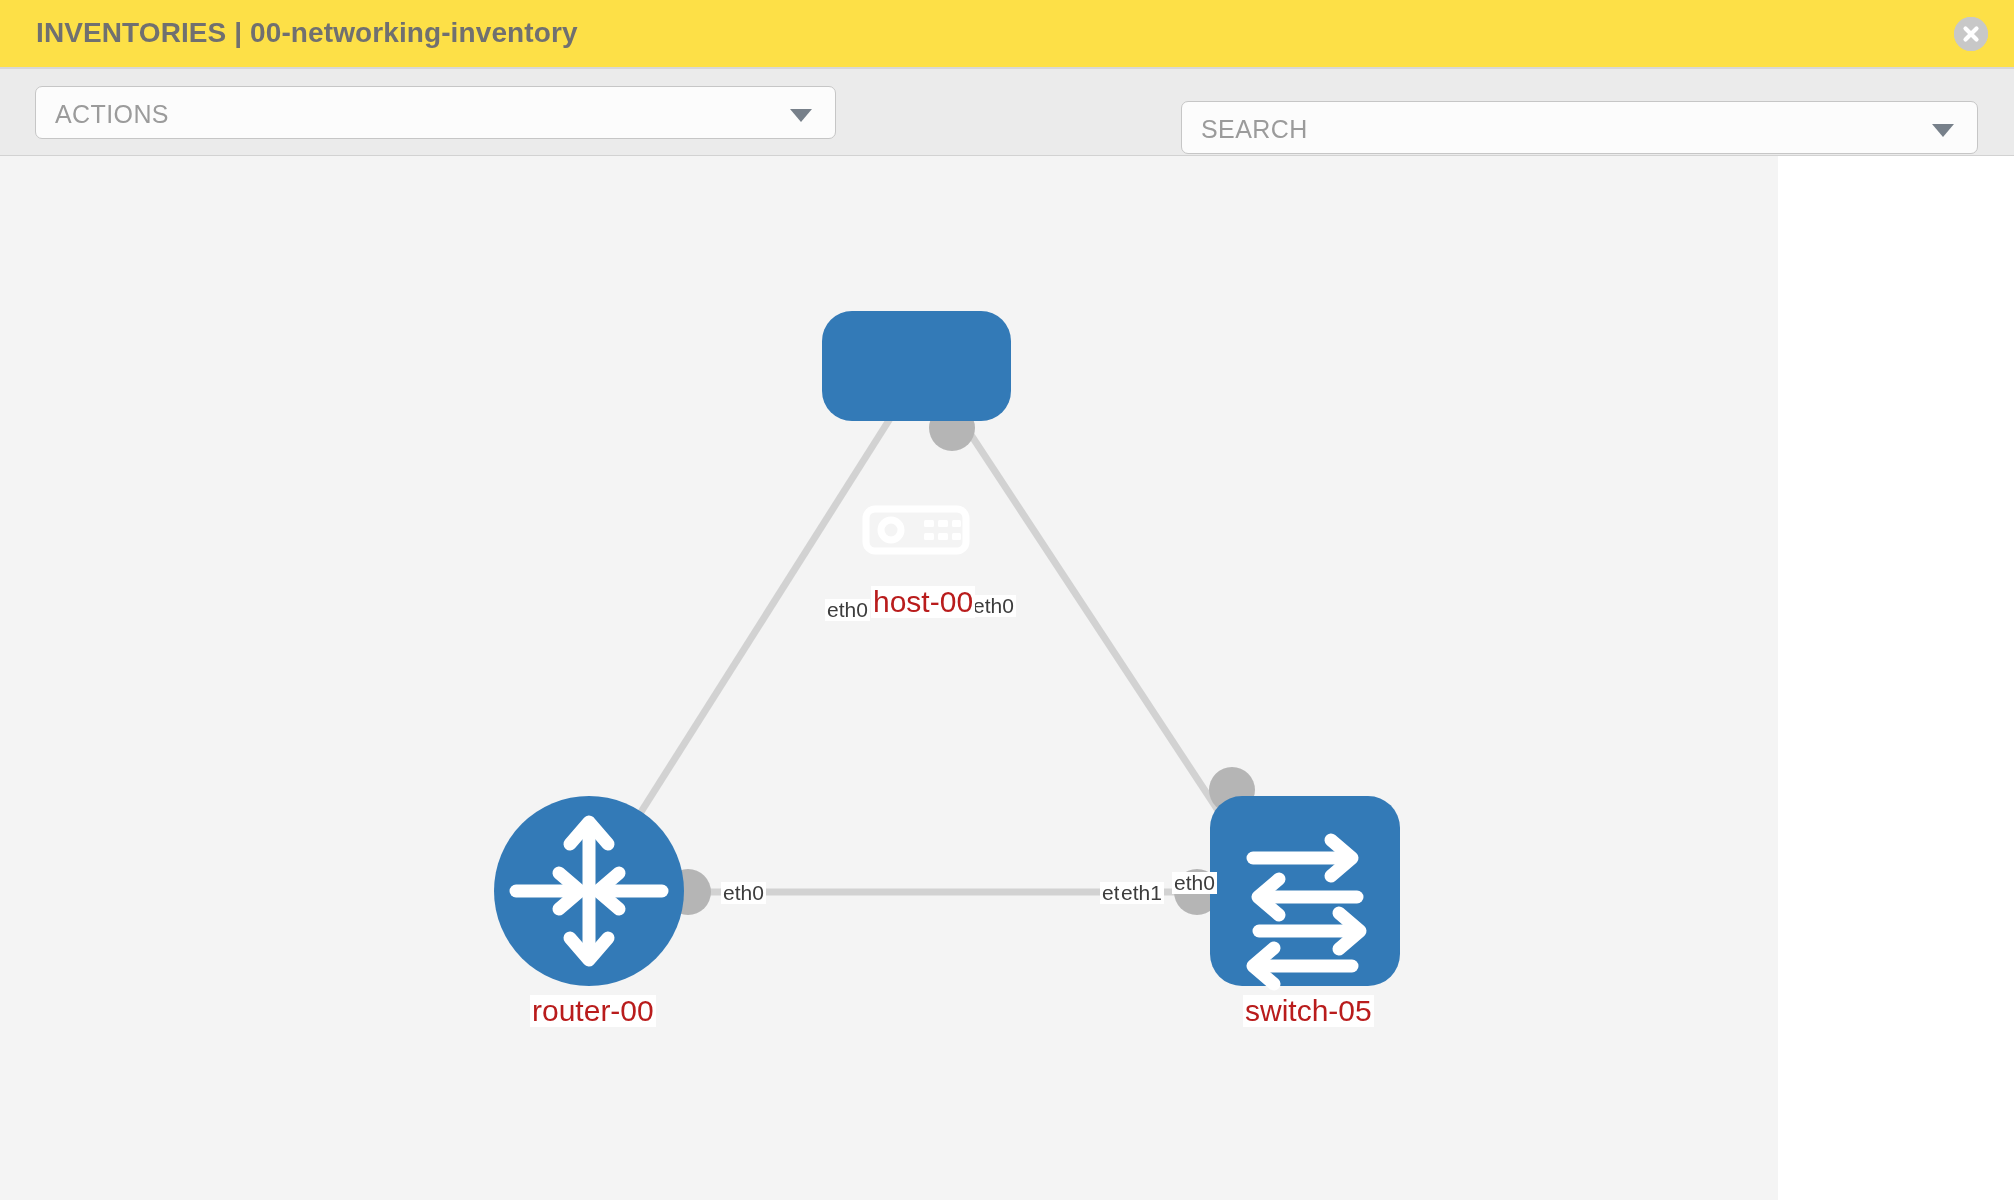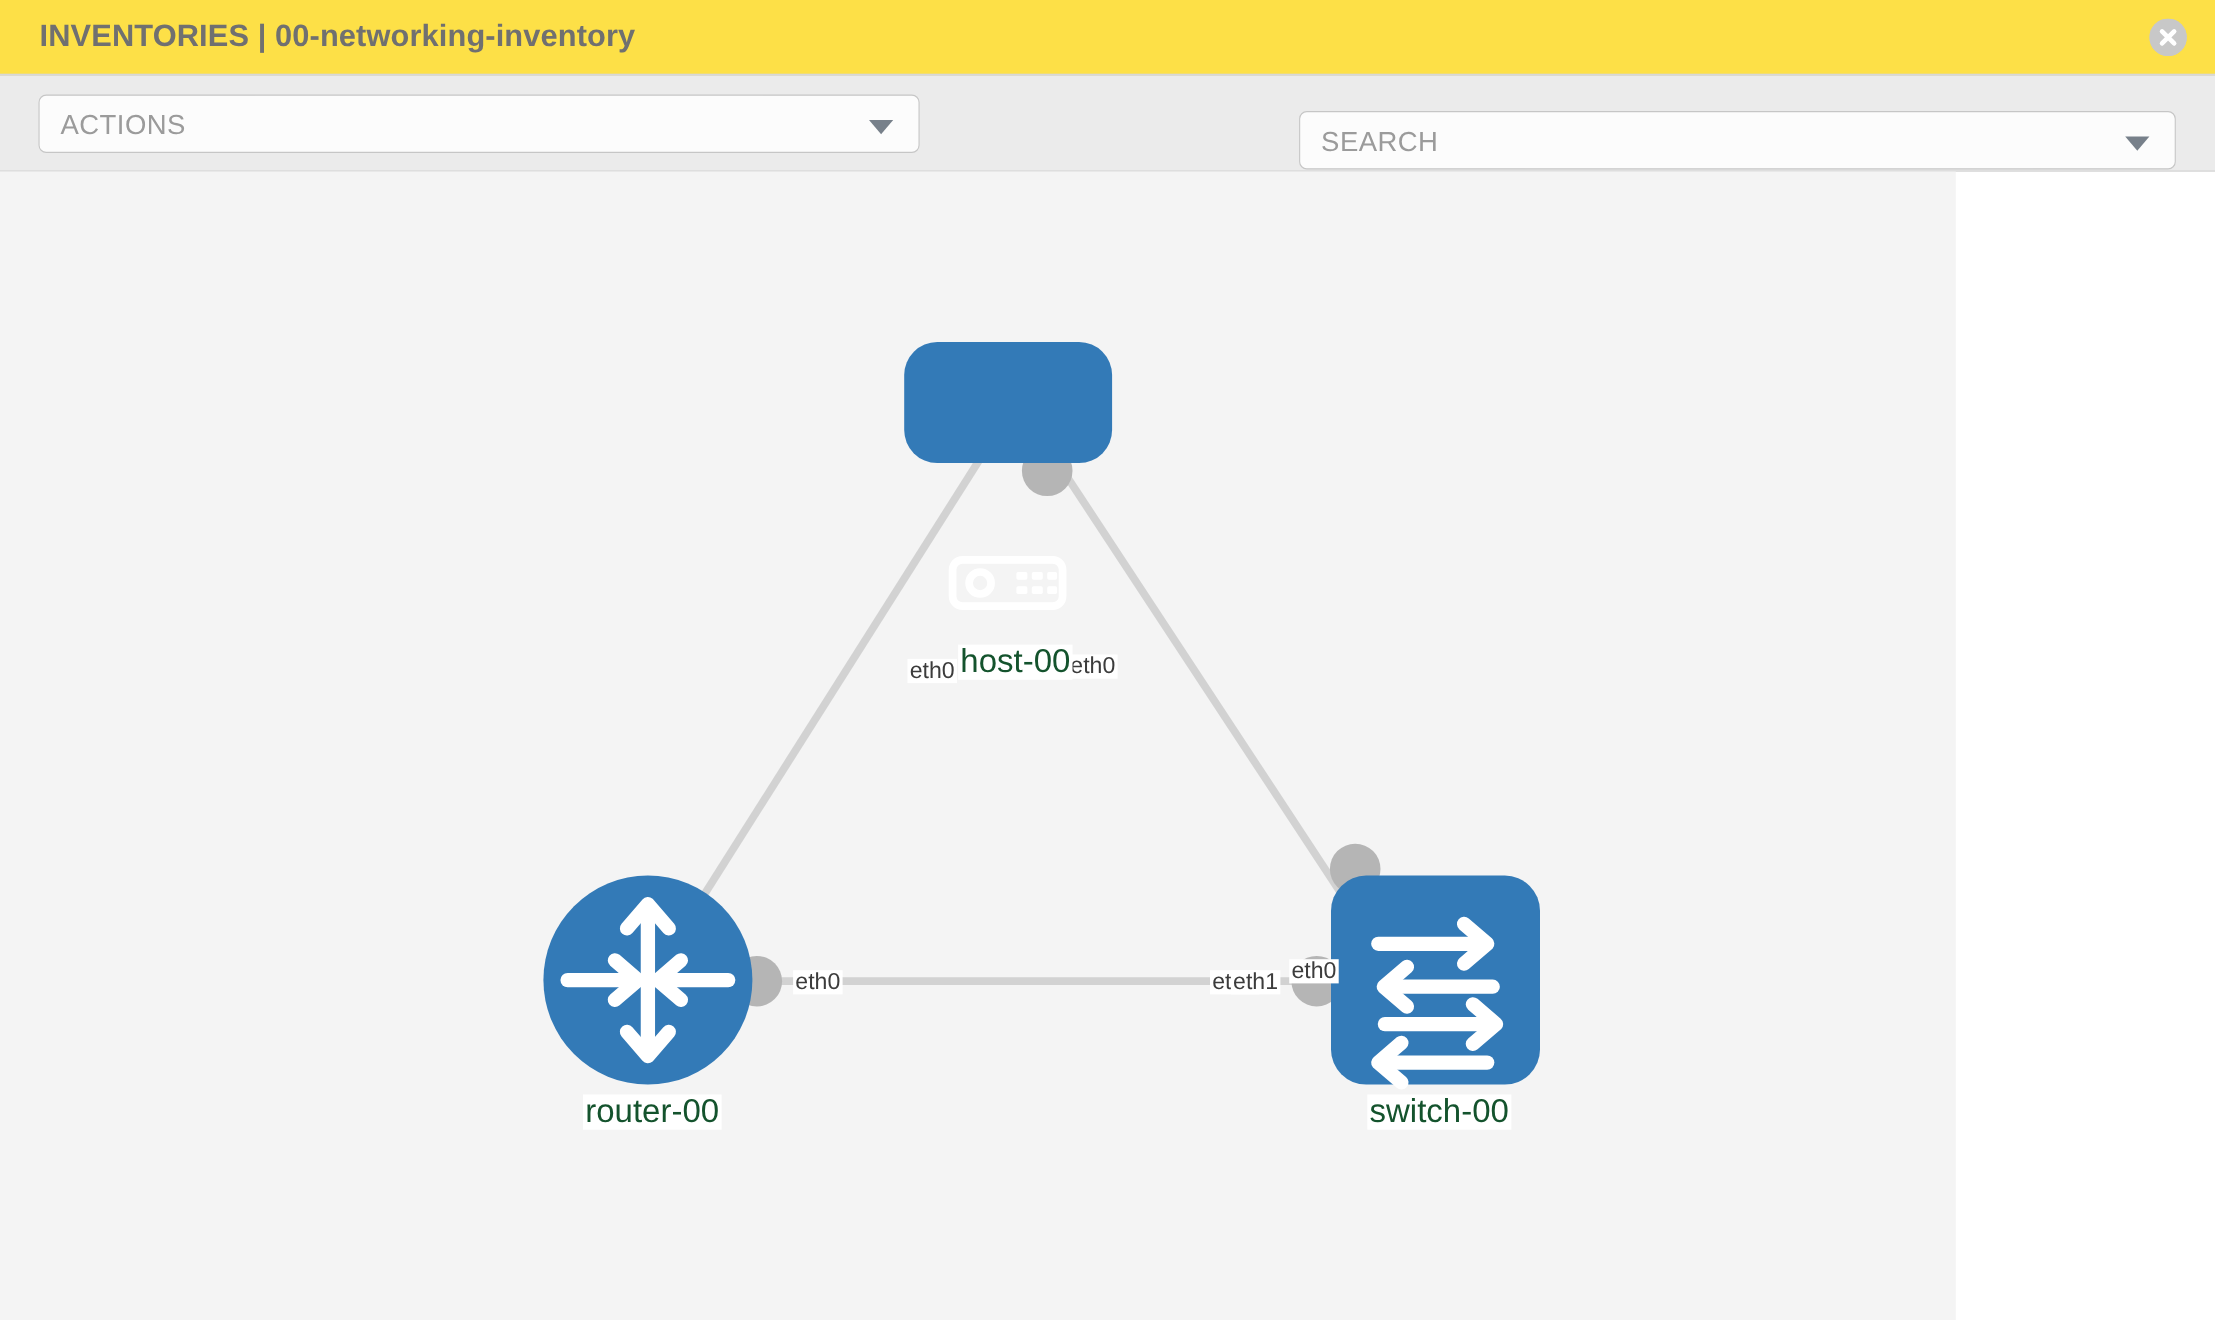--- a/index.html
+++ b/index.html
@@ -140,21 +140,21 @@
   .topology-svg {
     position: absolute;
     left: 0; top: 0;
     width: 2014px;
     height: 1044px;
   }
 
   .node-label {
     position: absolute;
     font-size: 30px;
-    color: #14532d;
+    color: #b91c1c;
     background: #ffffff;
     white-space: nowrap;
     padding: 0 2px;
     line-height: 1.05;
   }
   .edge-label {
     position: absolute;
     font-size: 21px;
     color: #3c3c3c;
     background: #ffffff;
@@ -283,16 +283,16 @@
 
     <span class="edge-label" style="left:825px; top:443px;">eth0</span>
     <span class="edge-label" style="left:971px; top:439px;">eth0</span>
     <span class="edge-label" style="left:721px; top:726px;">eth0</span>
     <span class="edge-label" style="left:1172px; top:716px;">eth0</span>
     <span class="edge-label" style="left:1100px; top:726px;">eth0</span>
     <span class="edge-label" style="left:1119px; top:726px;text-align:right;">eth1</span>
 
     <span class="node-label" style="left:871px; top:430px;">host-00</span>
     <span class="node-label" style="left:530px; top:839px;">router-00</span>
-    <span class="node-label" style="left:1243px; top:839px;">switch-00</span>
+    <span class="node-label" style="left:1243px; top:839px;">switch-05</span>
 
   </div>
 </div>
 
 </body></html>

